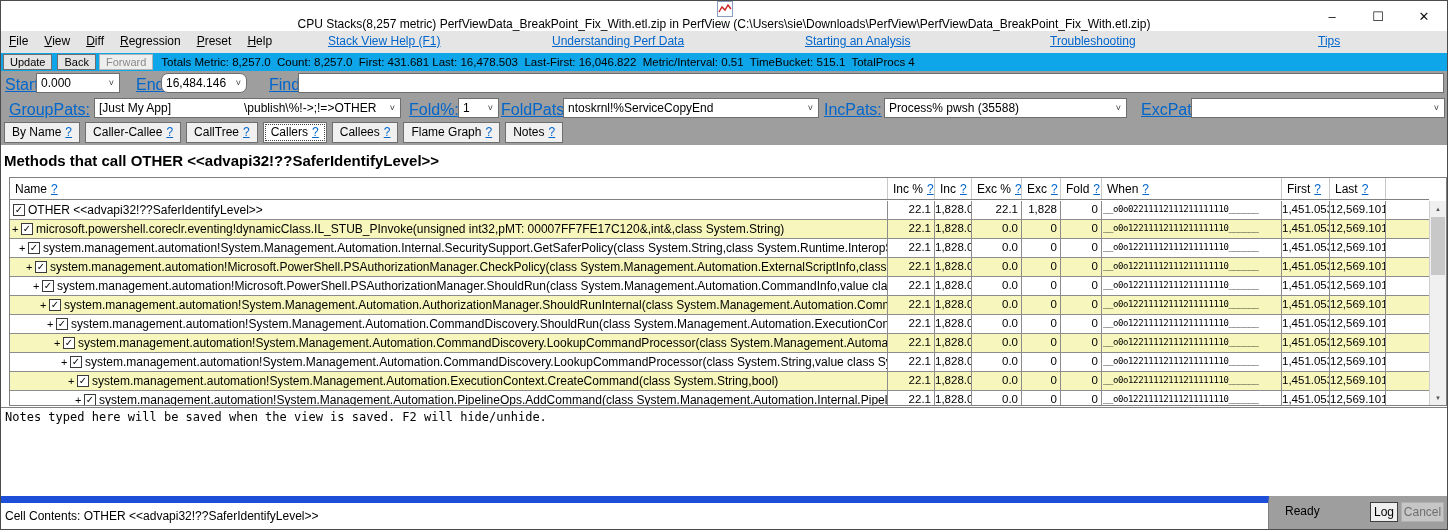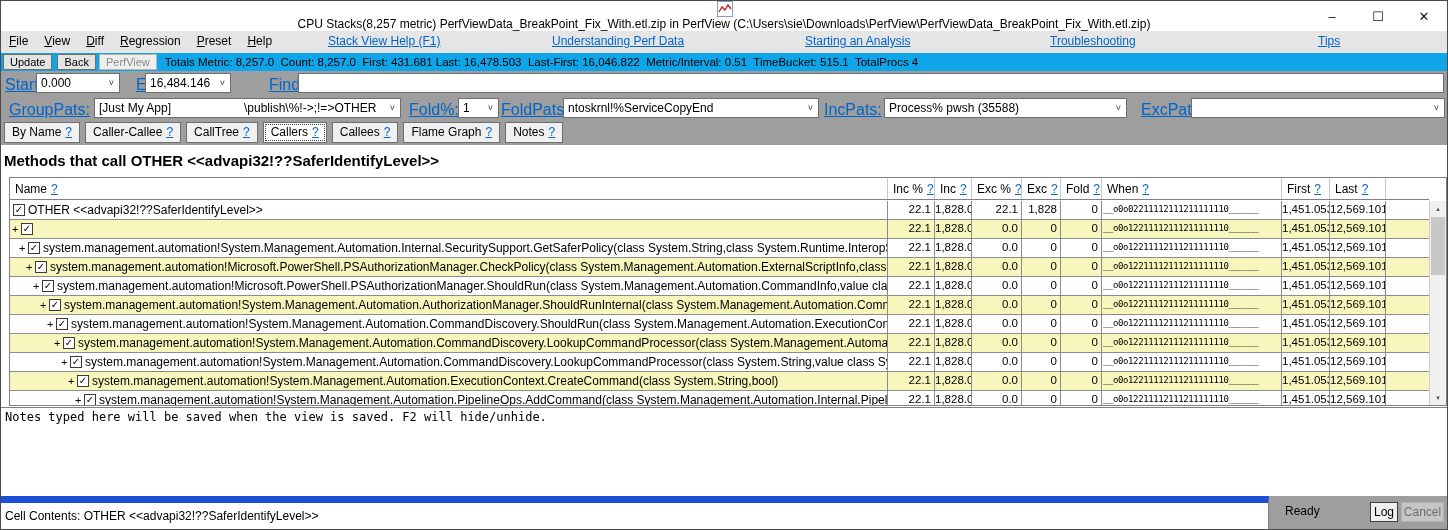--- a/index.html
+++ b/index.html
@@ -102,32 +102,32 @@
   </div>
 
   <div class="menubar">
     <span id="menu-items"><span class="menu-item">File</span><span class="menu-item">View</span><span class="menu-item">Diff</span><span class="menu-item">Regression</span><span class="menu-item">Preset</span><span class="menu-item">Help</span></span>
     <span id="menu-links"><span class="menu-link link" style="left: 327px;">Stack View Help (F1)</span><span class="menu-link link" style="left: 551px;">Understanding Perf Data</span><span class="menu-link link" style="left: 804px;">Starting an Analysis</span><span class="menu-link link" style="left: 1049px;">Troubleshooting</span><span class="menu-link link" style="left: 1317px;">Tips</span></span>
   </div>
 
   <div class="toolbar">
     <div class="tb-btn" style="margin-left:2px;">Update</div>
     <div class="tb-btn" style="margin-left:5px;">Back</div>
-    <div class="tb-btn disabled" style="margin-left:3px;">PerfView</div>
+    <div class="tb-btn disabled" style="margin-left:3px;">Forward</div>
     <span class="tb-stats">Totals Metric: 8,257.0  Count: 8,257.0  First: 431.681 Last: 16,478.503  Last-First: 16,046.822  Metric/Interval: 0.51  TimeBucket: 515.1  TotalProcs 4</span>
   </div>
 
   <div class="filter-row">
     <span class="flabel link" style="left:4px;">Start:</span>
     <div class="combo" style="left:35px; width:84px;">
       <span class="val">0.000</span>
       <span class="dd">˅</span>
     </div>
     <span class="flabel link" style="left:135px;">End:</span>
-    <div class="combo" style="left:144px; width:86px;">
+    <div class="combo" style="left:160px; width:86px;border-radius:7px;">
       <span class="val">16,484.146</span>
       <span class="dd">˅</span>
     </div>
     <span class="flabel link" style="left:268px;">Find:</span>
     <div class="textbox" style="left:297px; right:3px;"></div>
   </div>
 
   <div class="pats-row">
     <span class="flabel link" style="left:8px;">GroupPats:</span>
     <div class="combo" style="left:93px; width:307px;">
@@ -225,20 +225,21 @@
             <div class="cell c-when" style="width: 180px;">__o0o02211112111211111110______</div>
             <div class="cell c-num" style="width: 48px;">1,451.053</div>
             <div class="cell c-num" style="width: 56px;">12,569.101</div>
             <div class="cell c-fill"></div>
           </div>
           <div class="trow hl">
             <div class="cell c-name" style="width: 878px;">
               <span class="indent" style="width: 0px;"></span>
               <span class="expander">+</span>
               <span class="cbx">✓</span>
+              <span class="rname">microsoft.powershell.coreclr.eventing!dynamicClass.IL_STUB_PInvoke(unsigned int32,pMT: 00007FF7FE17C120&amp;,int&amp;,class System.String)</span>
             </div>
             <div class="cell c-num" style="width: 47px;">22.1</div>
             <div class="cell c-num" style="width: 37px;">1,828.0</div>
             <div class="cell c-num" style="width: 50px;">0.0</div>
             <div class="cell c-num" style="width: 39px;">0</div>
             <div class="cell c-num" style="width: 41px;">0</div>
             <div class="cell c-when" style="width: 180px;">__o0o12211112111211111110______</div>
             <div class="cell c-num" style="width: 48px;">1,451.053</div>
             <div class="cell c-num" style="width: 56px;">12,569.101</div>
             <div class="cell c-fill"></div>

